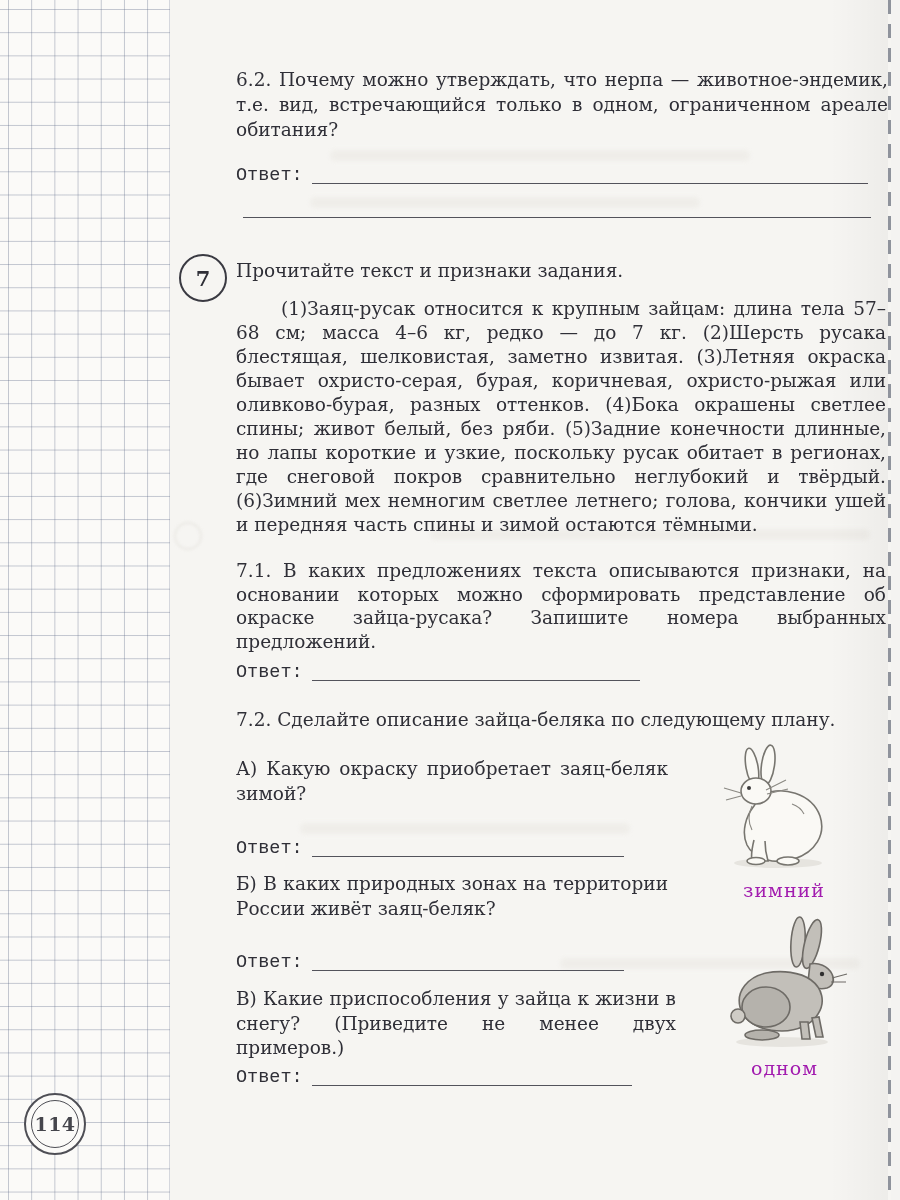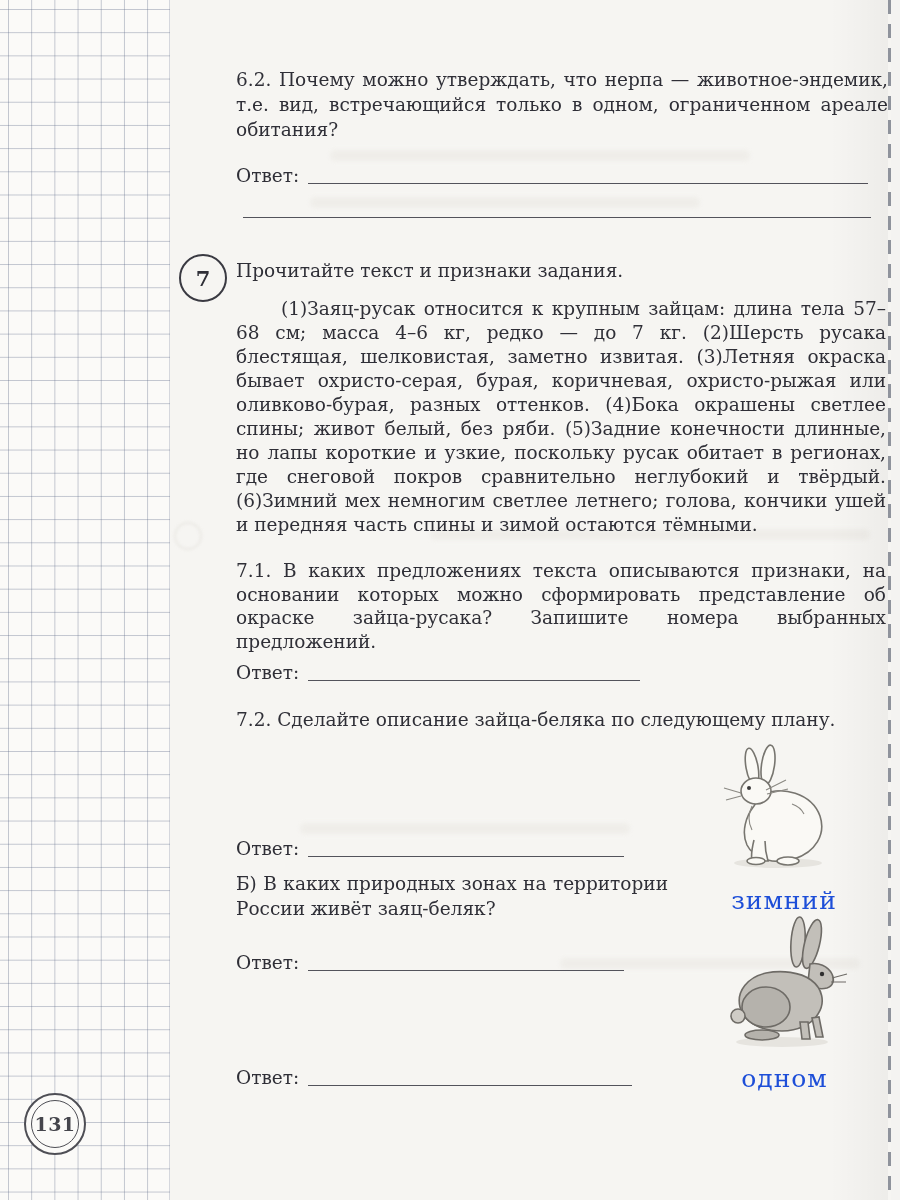--- a/index.html
+++ b/index.html
@@ -54,55 +54,55 @@
   .itemB{left:236px;top:872px;width:432px;line-height:24.5px;}
   .itemC{left:236px;top:987px;width:440px;line-height:24.5px;}
   
   .qcircle{
     position:absolute;left:179px;top:254px;width:44px;height:44px;
     border:2.5px solid #3a3a42;border-radius:50%;
     display:flex;align-items:center;justify-content:center;
     font-size:21px;font-weight:bold;color:#2f2f37;background:transparent;
   }
   
-  .answer-row{position:absolute;display:flex;align-items:flex-start;height:26px;}
+  .answer-row{position:absolute;display:flex;align-items:flex-start;height:26px;font-family:Liberation Mono, monospace;}
   .answer-row .lbl{font-size:18.5px;line-height:25px;white-space:nowrap;}
   .answer-row .line{
     display:inline-block;flex:1;height:20px;margin-left:9px;
     border-bottom:1.6px solid #53535b;
   }
   .row-62{left:236px;top:163px;width:632px;}
   .row-71{left:236px;top:660px;width:404px;}
   .row-a {left:236px;top:836px;width:388px;}
   .row-b {left:236px;top:950px;width:388px;}
   .row-c {left:236px;top:1065px;width:396px;}
   .rule2{
     position:absolute;left:243px;top:216.5px;width:628px;height:0;
     border-bottom:1.6px solid #53535b;
   }
   
   .fig{position:absolute;margin:0;text-align:center;}
   .fig-winter{left:714px;top:744px;width:140px;}
   .fig-summer{left:712px;top:914px;width:145px;}
-  .fig figcaption{font-size:25px;color:#1d4ed8;letter-spacing:1px;margin-top:10px;}
+  .fig figcaption{font-size:19px;color:#a21caf;letter-spacing:1px;margin-top:3px;}
   
   .ghost{position:absolute;height:11px;background:#eceae5;border-radius:5px;
          filter:blur(2px);opacity:.65;}
   .ghost-circle{position:absolute;width:24px;height:24px;border:2px solid #e8e6e1;
          border-radius:50%;filter:blur(1.5px);opacity:.8;}
 </style>
 </head>
 <body>
 
 <div class="sheet">
 
   <div class="grid-strip">
     <div class="page-badge">
       <div class="page-badge-inner">
-        <span>131</span>
+        <span>114</span>
       </div>
     </div>
   </div>
 
   <div class="ghost" style="left:330px;top:150px;width:420px;"></div>
   <div class="ghost" style="left:310px;top:197px;width:390px;"></div>
   <div class="ghost" style="left:430px;top:529px;width:440px;"></div>
   <div class="ghost" style="left:300px;top:823px;width:330px;"></div>
   <div class="ghost" style="left:560px;top:958px;width:300px;"></div>
   <div class="ghost-circle" style="left:174px;top:522px;"></div>
@@ -121,31 +121,33 @@
   <p class="tb passage">(1)Заяц-русак относится к крупным зайцам: длина тела 57–68 см; масса 4–6 кг, редко — до 7 кг. (2)Шерсть русака блестящая, шелковистая, заметно извитая. (3)Летняя окраска бывает охристо-серая, бурая, коричневая, охристо-рыжая или оливково-бурая, разных оттенков. (4)Бока окрашены светлее спины; живот белый, без ряби. (5)Задние конечности длинные, но лапы короткие и узкие, поскольку русак обитает в регионах, где снеговой покров сравнительно неглубокий и твёрдый. (6)Зимний мех немногим светлее летнего; голова, кончики ушей и передняя часть спины и зимой остаются тёмными.</p>
 
   <p class="tb q71">7.1. В каких предложениях текста описываются признаки, на основании которых можно сформировать представление об окраске зайца-русака? Запишите номера выбранных предложений.</p>
   <div class="answer-row row-71">
     <span class="lbl">Ответ:</span>
     <span class="line"></span>
   </div>
 
   <p class="tb q72h">7.2. Сделайте описание зайца-беляка по следующему плану.</p>
 
+  <p class="tb itemA">А) Какую окраску приобретает заяц-беляк зимой?</p>
   <div class="answer-row row-a">
     <span class="lbl">Ответ:</span>
     <span class="line"></span>
   </div>
 
   <p class="tb itemB">Б) В каких природных зонах на территории России живёт заяц-беляк?</p>
   <div class="answer-row row-b">
     <span class="lbl">Ответ:</span>
     <span class="line"></span>
   </div>
 
+  <p class="tb itemC">В) Какие приспособления у зайца к жизни в снегу? (Приведите не менее двух примеров.)</p>
   <div class="answer-row row-c">
     <span class="lbl">Ответ:</span>
     <span class="line"></span>
   </div>
 
   <figure class="fig fig-winter">
     <svg width="140" height="128" viewBox="0 0 140 128">
       <ellipse cx="64" cy="119" rx="44" ry="5" fill="#e6e4df"></ellipse>
       <g stroke="#77756f" stroke-width="1.6" fill="#faf9f5">
         <ellipse cx="38" cy="23" rx="6" ry="19" transform="rotate(-10 38 23)"></ellipse>

